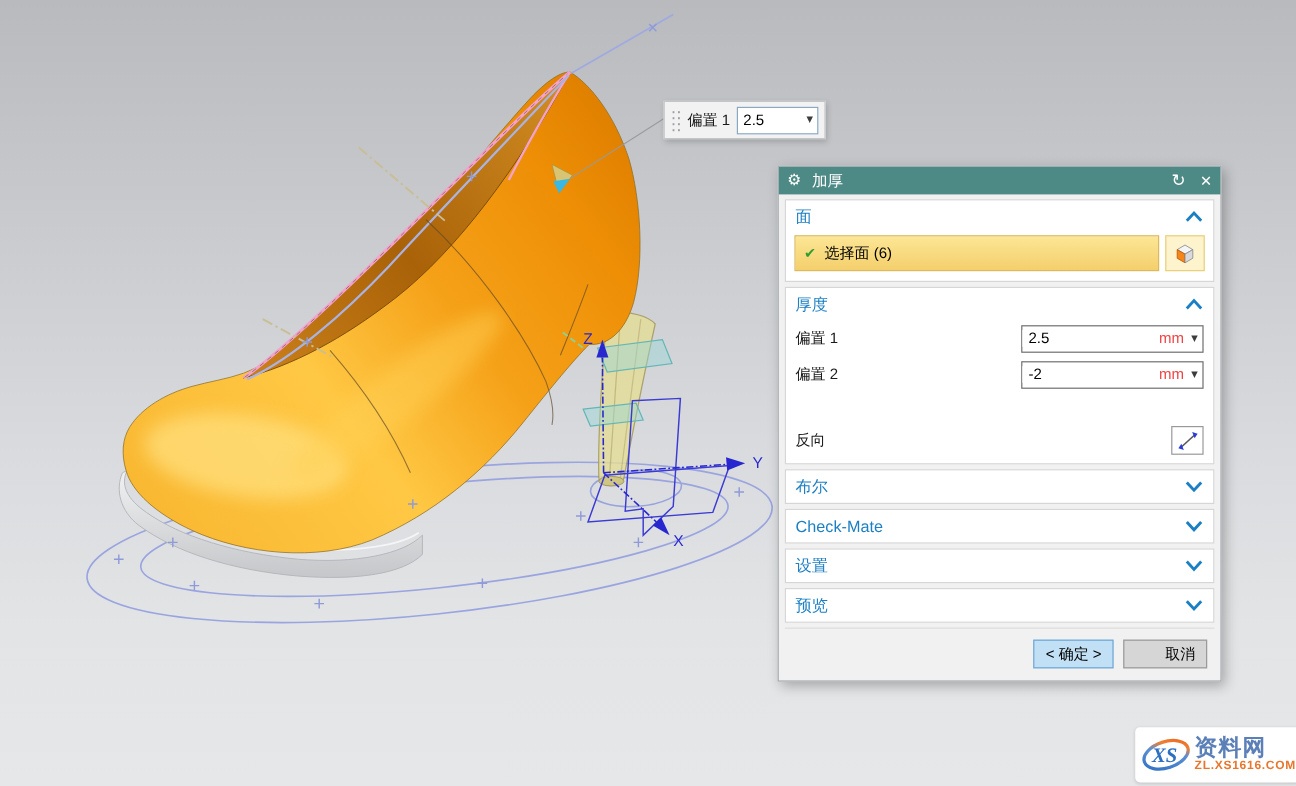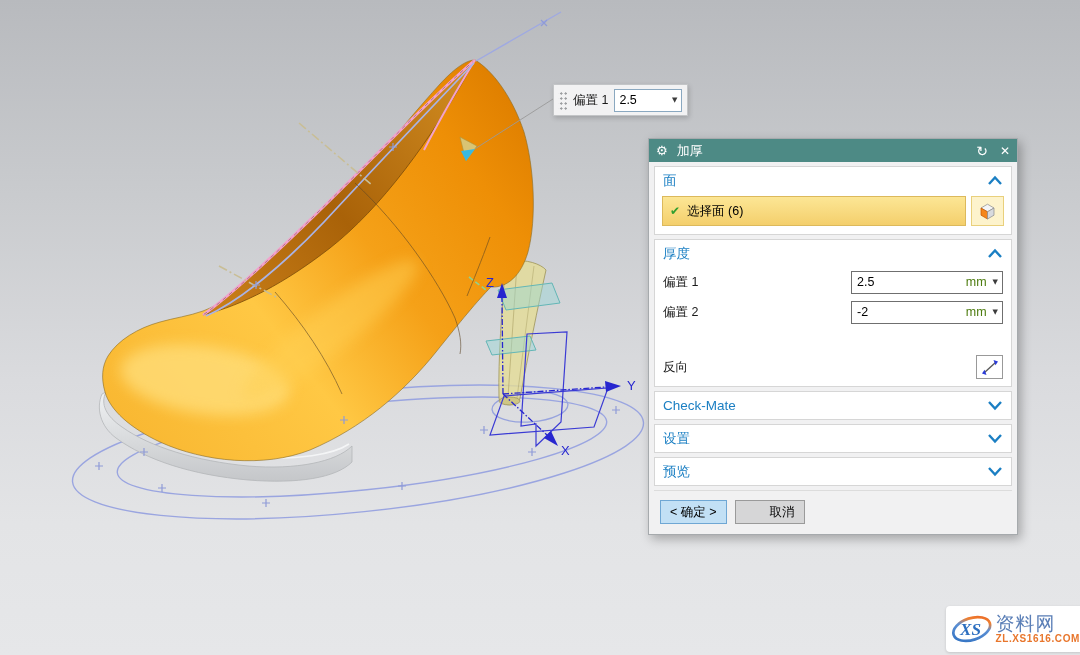--- a/index.html
+++ b/index.html
@@ -37,33 +37,33 @@
   .face-row{display:flex;gap:5px;padding:2px 7px 8px 7px;align-items:stretch;}
   .select-face{flex:1;height:28px;display:flex;align-items:center;gap:7px;padding:0 7px;
     background:linear-gradient(#fce695,#f4cf6c);border:1px solid #dcb95c;}
   .check{font-family:"DejaVu Sans",sans-serif;color:#2f9e2f;font-size:12px;}
   .cube-btn{width:33px;height:30px;background:#fdf3cc;border:1px solid #e9d07c;
     display:flex;align-items:center;justify-content:center;padding:0;cursor:pointer;}
   .row{display:flex;align-items:center;justify-content:space-between;padding:2px 8px;height:26px;}
   .row-label{color:#1a1a1a;}
   .input-group{display:flex;align-items:center;width:150px;height:21px;border:1px solid #6f6f6f;background:#fff;}
   .input-group input{flex:1;min-width:0;border:none;outline:none;padding:0 5px;font:12.5px "Liberation Sans",sans-serif;}
-  .unit{padding-right:2px;color:#4d7c0f;}
+  .unit{padding-right:2px;color:#ef4444;}
   .rev-btn{width:27px;height:24px;background:#fff;border:1px solid #999;display:flex;
     align-items:center;justify-content:center;padding:0;cursor:pointer;}
-  .footer{display:flex;gap:8px;padding:9px 6px 10px 6px;border-top:1px solid #dcdcdc;margin:0 0 0 0;}
+  .footer{display:flex;justify-content:flex-end;gap:8px;padding:9px 6px 10px 6px;border-top:1px solid #dcdcdc;margin:0 0 0 0;}
   .btn{height:24px;min-width:58px;display:flex;align-items:center;justify-content:center;
     padding:0 9px;font:12.5px "Liberation Sans",sans-serif;cursor:pointer;}
   .btn-ok{background:#c2e0f5;border:1px solid #6fa7d4;}
   .btn-cancel{background:#d6d6d7;border:1px solid #9a9a9a;padding-left:34px;}
   
   .watermark{position:absolute;left:946px;top:606px;width:130px;height:44px;background:#fff;
     border-radius:4px;display:flex;align-items:center;padding:1px 4px;box-shadow:0 1px 3px rgba(0,0,0,.15);}
   .wm-text{display:flex;flex-direction:column;align-items:flex-start;margin-left:2px;}
-  .wm-name{font-size:19px;font-weight:normal;color:#5b7fb7;line-height:1.05;letter-spacing:1px;}
+  .wm-name{font-size:19px;font-weight:bold;color:#5b7fb7;line-height:1.05;letter-spacing:1px;}
   .wm-url{font-size:10px;color:#e8762c;font-weight:bold;letter-spacing:.6px;}
 </style>
 </head>
 <body>
 
 <div class="bg"></div>
 
 <svg class="viewport" viewBox="0 0 1080 655">
   <defs>
     <linearGradient id="shoeBody" x1="120" y1="420" x2="520" y2="110" gradientUnits="userSpaceOnUse">
@@ -263,20 +263,28 @@
             <line x1="3.5" y1="13.5" x2="14.5" y2="3.5" stroke="#5a5a5a" stroke-width="1.4"></line>
             <polygon points="12.5,1 17,2.5 14.5,6.2" fill="#2a3bd8"></polygon>
             <polygon points="5.5,16 1,14.5 3.5,10.8" fill="#2a3bd8"></polygon>
           </svg>
         </button>
       </div>
     </div>
 
     <div class="group">
       <div class="group-header">
+        <span class="group-title">布尔</span>
+        <svg class="chev" width="16" height="11" viewBox="0 0 16 11">
+          <polyline points="2,2 8,8.5 14,2" fill="none" stroke="#1b7fc3" stroke-width="2.4"></polyline>
+        </svg>
+      </div>
+    </div>
+    <div class="group">
+      <div class="group-header">
         <span class="group-title">Check-Mate</span>
         <svg class="chev" width="16" height="11" viewBox="0 0 16 11">
           <polyline points="2,2 8,8.5 14,2" fill="none" stroke="#1b7fc3" stroke-width="2.4"></polyline>
         </svg>
       </div>
     </div>
     <div class="group">
       <div class="group-header">
         <span class="group-title">设置</span>
         <svg class="chev" width="16" height="11" viewBox="0 0 16 11">

